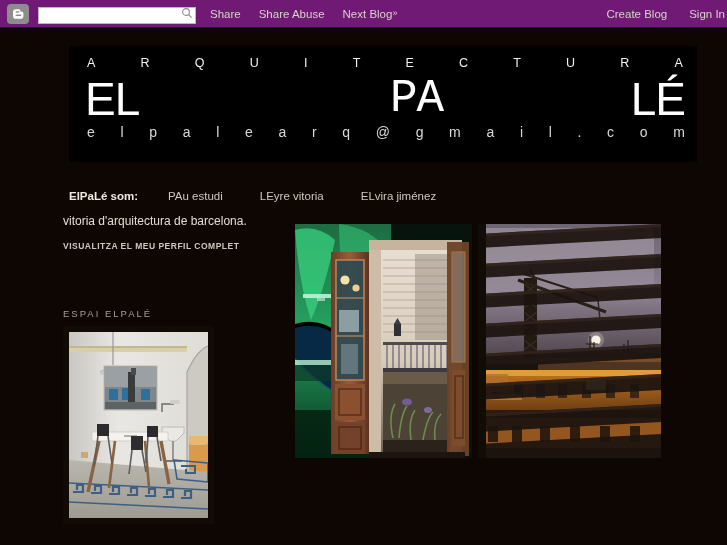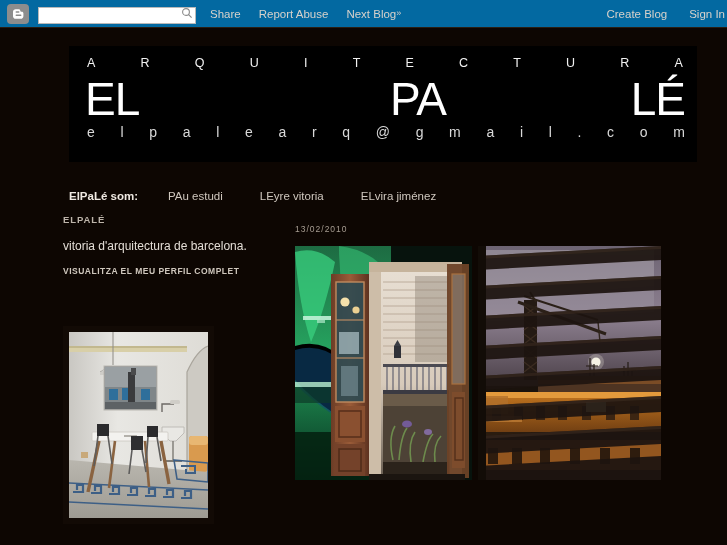--- a/index.html
+++ b/index.html
@@ -6,21 +6,21 @@
   body{
     width:727px;height:545px;overflow:hidden;
     background:#0d0602;
     font-family:"Liberation Sans", sans-serif;
     color:#cfc6bd;
   }
 
   
   #navbar{
     position:absolute;left:0;top:0;width:727px;height:27px;
-    background:#0369a1;
+    background:#701a75;
     border-bottom:1px solid #2a1d12;
     display:flex;align-items:center;
   }
   .nav-logo{
     width:22px;height:20px;margin-left:7px;
     background:#8d8d8d;border-radius:4px;
     display:flex;align-items:center;justify-content:center;
     flex:0 0 auto;
   }
   .nav-logo svg{display:block;}
@@ -59,21 +59,21 @@
   }
   .hdr-mid{
     position:absolute;left:16px;top:26px;width:600px;height:54px;
   }
   .hdr-mid span{
     position:absolute;top:0;
     font-size:46px;line-height:54px;color:#ffffff;
     letter-spacing:-1px;font-weight:400;text-align:right;
   }
   .hm-a{left:0;}
-  .hm-b{left:305px;}
+  .hm-b{left:305px;font-family:Liberation Mono, monospace;}
   .hm-c{right:0;}
   .hdr-mail{
     position:absolute;left:18px;top:78px;width:598px;
     display:flex;justify-content:space-between;
     font-size:14px;color:#d9d9d9;font-weight:300;
   }
   .hdr-mail span{display:block;}
 
   
   #sitenav{
@@ -140,21 +140,21 @@
   <div class="search-wrap">
     <input type="text" value="" placeholder="" style="">
     <svg class="search-ico" viewBox="0 0 12 12">
       <circle cx="5" cy="5" r="3.4" fill="none" stroke="#8a8a8a" stroke-width="1.1"></circle>
       <line x1="7.6" y1="7.6" x2="10.6" y2="10.6" stroke="#8a8a8a" stroke-width="1.1"></line>
     </svg>
   </div>
 
   <div class="navlinks">
     <a href="#">Share</a>
-    <a href="#">Report Abuse</a>
+    <a href="#">Share Abuse</a>
     <a href="#"><span>Next Blog</span><span class="arrows">»</span></a>
   </div>
 
   <div class="navright">
     <a href="#">Create Blog</a>
     <a href="#">Sign In</a>
   </div>
 </div>
 
 <div id="header">
@@ -204,21 +204,20 @@
 </div>
 
 <div id="sitenav">
   <span class="lbl">ElPaLé som:</span>
   <a href="#">PAu estudi</a>
   <a href="#">LEyre vitoria</a>
   <a href="#">ELvira jiménez</a>
 </div>
 
 <div id="sidebar">
-  <p class="sb-title">ELPALÉ</p>
   <p class="sb-desc">vitoria d'arquitectura de barcelona.</p>
   <a href="#" class="sb-profile">VISUALITZA EL MEU PERFIL COMPLET</a>
   <p class="sb-espai">ESPAI ELPALÉ</p>
 
   <div id="sb-photo">
     <svg width="139" height="186" viewBox="0 0 139 186" aria-hidden="true">
       <defs>
         <linearGradient id="wallg" x1="0" y1="0" x2="1" y2="0">
           <stop offset="0" stop-color="#c9c7c2"></stop>
           <stop offset="0.35" stop-color="#e8e7e3"></stop>
@@ -284,21 +283,20 @@
       <path d="M63 118 l-3 24 M73 118 l4 22" stroke="#5e5d5c" stroke-width="1.6"></path>
       <path d="M78 94 h11 v11 h-11 z" fill="#2b2b2d"></path>
       <path d="M79 105 l-2 26 M88 105 l4 24" stroke="#5e5d5c" stroke-width="1.6"></path>
 
       <rect x="12" y="120" width="7" height="6" fill="#c8a97a"></rect>
     </svg>
   </div>
 </div>
 
 <div id="post">
-  <p class="post-date">13/02/2010</p>
 
   <div class="post-imgs">
 
     <div class="pimg" id="pimg-1">
       <svg width="177" height="234" viewBox="0 0 177 234" aria-hidden="true">
         <defs>
           <linearGradient id="greenroom" x1="0" y1="0" x2="0" y2="1">
             <stop offset="0" stop-color="#1d6b42"></stop>
             <stop offset="0.45" stop-color="#26a35f"></stop>
             <stop offset="1" stop-color="#06301d"></stop>

